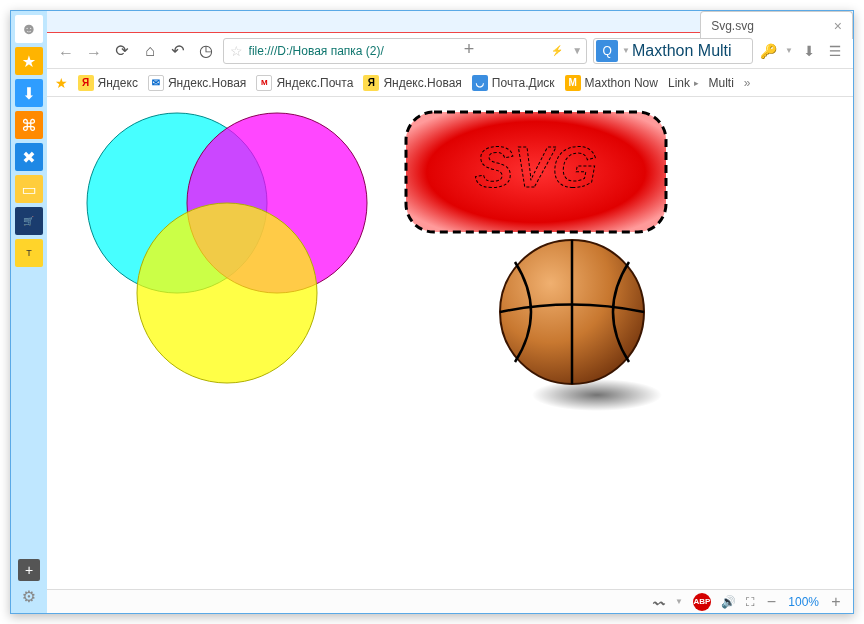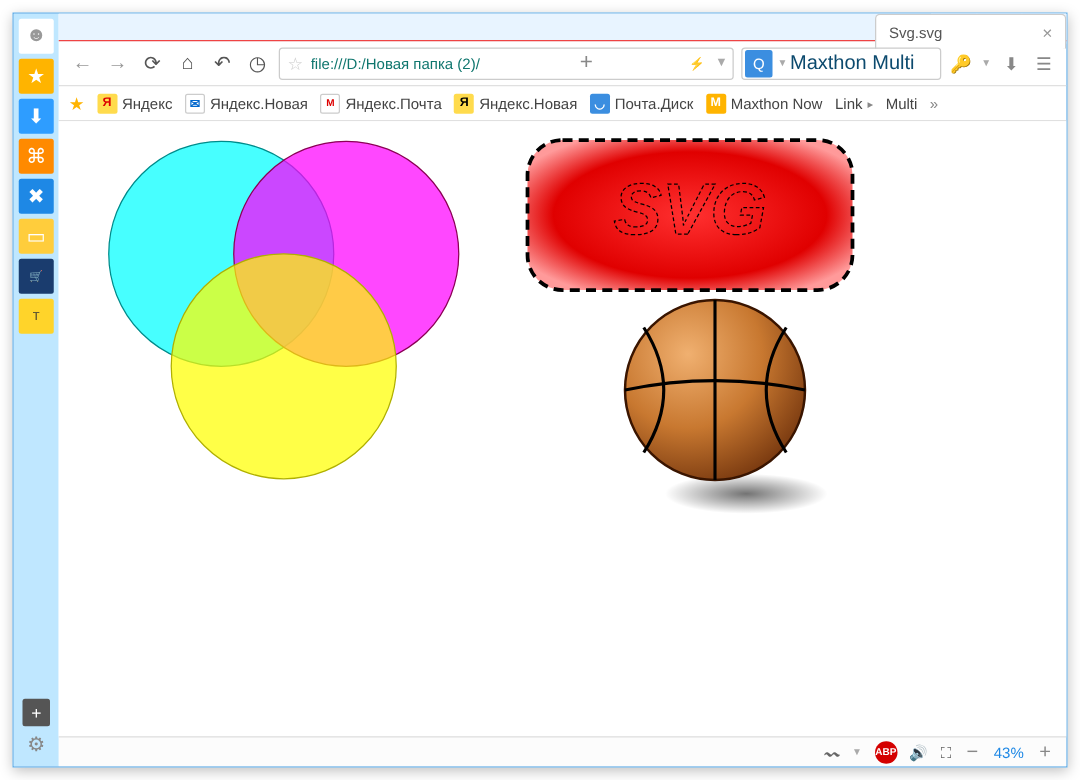--- a/index.html
+++ b/index.html
@@ -54,21 +54,21 @@
   .bm-icon.taxi { background: #ffdb4d; color:#000; }
   .bm-icon.disk { background: #3b8ee0; color:#fff; }
   .bm-icon.mx { background: #ffb400; color:#fff; }
   .bm-chevrons { color:#888; }
 
   .content { flex: 1; position: relative; background: #fff; overflow: hidden; }
 
   .venn { position: absolute; left: 30px; top: 6px; width: 310px; height: 290px; }
   .venn svg { width: 100%; height: 100%; }
 
-  .svg-badge { position: absolute; left: 370px; top: 10px; width: 270px; height: 130px; }
+  .svg-badge { position: absolute; left: 354px; top: 10px; width: 270px; height: 130px; }
 
   .ball { position: absolute; left: 440px; top: 130px; width: 190px; height: 190px; }
 
   .status-bar { position: absolute; left: 36px; right: 0; bottom: 0; height: 24px; border-top: 1px solid #ddd; background: #fcfcfc; display: flex; align-items: center; justify-content: flex-end; gap: 10px; padding: 0 10px; font-size: 12px; color: #666; }
   .status-item { display: flex; align-items: center; gap: 4px; cursor: pointer; }
   .abp { width: 18px; height: 18px; background: #d40000; border-radius: 50%; color: #fff; font-size: 8px; font-weight: bold; display:flex; align-items:center; justify-content:center; }
   .zoom-btn { font-size: 16px; color: #888; width: 14px; text-align:center; }
 </style>
 </head>
 <body>
@@ -216,17 +216,17 @@
 
   </div>
 
   <div class="status-bar">
     <div class="status-item">〰</div>
     <span style="font-size:8px;color:#aaa;">▼</span>
     <div class="abp">ABP</div>
     <div class="status-item">🔊</div>
     <div class="status-item">⛶</div>
     <div class="zoom-btn">−</div>
-    <span style="color:#1e88e5;">43%</span>
+    <span style="color:#1e88e5;">100%</span>
     <div class="zoom-btn">+</div>
   </div>
 
 </div>
 
 </body></html>

